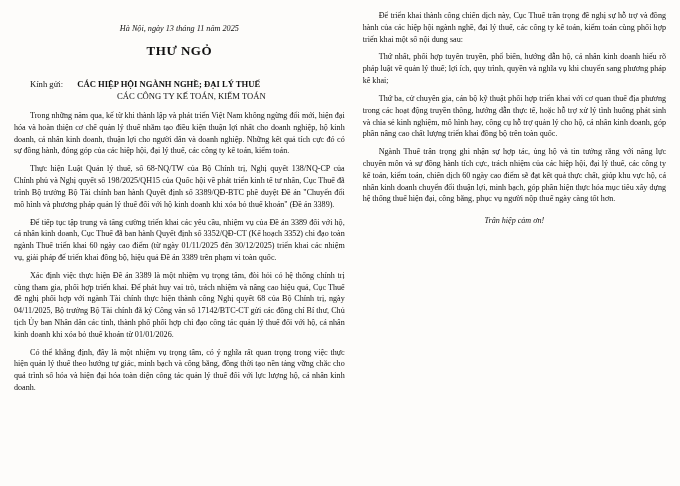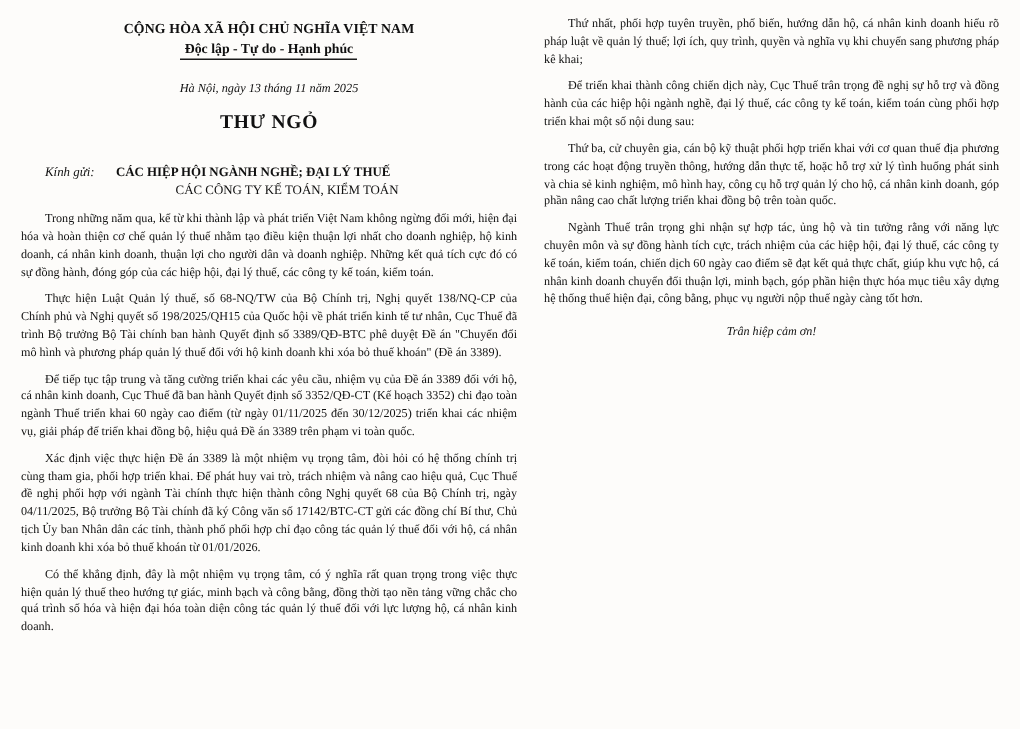--- a/index.html
+++ b/index.html
@@ -129,21 +129,20 @@
     font-weight: bold;
     letter-spacing: .5px;
     margin: 2px 0 20px 0;
   }
   .addressee {
     font-size: 8.6px;
     margin: 0 0 2px 0;
     padding-left: 16px;
   }
   .addressee .lbl {
-    font-style: italic;
   }
   .addressee .who {
     font-weight: bold;
     margin-left: 12px;
   }
   .addressee-2 {
     font-size: 8.6px;
     font-weight: normal;
     text-align: center;
     margin: 0 0 9px 0;
@@ -166,45 +165,40 @@
   }
 </style>
 </head>
 <body>
 
 <div class="page">
 
   <div class="col col-left">
 
     <div class="header">
-      <div class="header-center">
-        <div class="nation">CỘNG HÒA XÃ HỘI CHỦ NGHĨA VIỆT NAM</div>
-        <div class="motto">Độc lập - Tự do - Hạnh phúc</div>
-        <div class="motto-rule"></div>
-      </div>
     </div>
 
     <div class="dateline">Hà Nội, ngày 13 tháng 11 năm 2025</div>
 
     <div class="doc-title">THƯ NGỎ</div>
 
     <div class="addressee">
       <span class="lbl">Kính gửi:</span>
       <span class="who">CÁC HIỆP HỘI NGÀNH NGHỀ; ĐẠI LÝ THUẾ</span>
     </div>
     <div class="addressee-2">CÁC CÔNG TY KẾ TOÁN, KIỂM TOÁN</div>
 
     <p class="body">Trong những năm qua, kể từ khi thành lập và phát triển Việt Nam không ngừng đổi mới, hiện đại hóa và hoàn thiện cơ chế quản lý thuế nhằm tạo điều kiện thuận lợi nhất cho doanh nghiệp, hộ kinh doanh, cá nhân kinh doanh, thuận lợi cho người dân và doanh nghiệp. Những kết quả tích cực đó có sự đồng hành, đóng góp của các hiệp hội, đại lý thuế, các công ty kế toán, kiểm toán.</p>
     <p class="body">Thực hiện Luật Quản lý thuế, số 68-NQ/TW của Bộ Chính trị, Nghị quyết 138/NQ-CP của Chính phủ và Nghị quyết số 198/2025/QH15 của Quốc hội về phát triển kinh tế tư nhân, Cục Thuế đã trình Bộ trưởng Bộ Tài chính ban hành Quyết định số 3389/QĐ-BTC phê duyệt Đề án "Chuyển đổi mô hình và phương pháp quản lý thuế đối với hộ kinh doanh khi xóa bỏ thuế khoán" (Đề án 3389).</p>
     <p class="body">Để tiếp tục tập trung và tăng cường triển khai các yêu cầu, nhiệm vụ của Đề án 3389 đối với hộ, cá nhân kinh doanh, Cục Thuế đã ban hành Quyết định số 3352/QĐ-CT (Kế hoạch 3352) chi đạo toàn ngành Thuế triển khai 60 ngày cao điểm (từ ngày 01/11/2025 đến 30/12/2025) triển khai các nhiệm vụ, giải pháp để triển khai đồng bộ, hiệu quả Đề án 3389 trên phạm vi toàn quốc.</p>
     <p class="body">Xác định việc thực hiện Đề án 3389 là một nhiệm vụ trọng tâm, đòi hỏi có hệ thống chính trị cùng tham gia, phối hợp triển khai. Để phát huy vai trò, trách nhiệm và nâng cao hiệu quả, Cục Thuế đề nghị phối hợp với ngành Tài chính thực hiện thành công Nghị quyết 68 của Bộ Chính trị, ngày 04/11/2025, Bộ trưởng Bộ Tài chính đã ký Công văn số 17142/BTC-CT gửi các đồng chí Bí thư, Chủ tịch Ủy ban Nhân dân các tỉnh, thành phố phối hợp chỉ đạo công tác quản lý thuế đối với hộ, cá nhân kinh doanh khi xóa bỏ thuế khoán từ 01/01/2026.</p>
     <p class="body">Có thể khẳng định, đây là một nhiệm vụ trọng tâm, có ý nghĩa rất quan trọng trong việc thực hiện quản lý thuế theo hướng tự giác, minh bạch và công bằng, đồng thời tạo nền tảng vững chắc cho quá trình số hóa và hiện đại hóa toàn diện công tác quản lý thuế đối với lực lượng hộ, cá nhân kinh doanh.</p>
   </div>
 
   <div class="col col-right">
+    <p class="body">Để triển khai thành công chiến dịch này, Cục Thuế trân trọng đề nghị sự hỗ trợ và đồng hành của các hiệp hội ngành nghề, đại lý thuế, các công ty kế toán, kiểm toán cùng phối hợp triển khai một số nội dung sau:</p>
     <p class="body">Thứ nhất, phối hợp tuyên truyền, phổ biến, hướng dẫn hộ, cá nhân kinh doanh hiểu rõ pháp luật về quản lý thuế; lợi ích, quy trình, quyền và nghĩa vụ khi chuyển sang phương pháp kê khai;</p>
-    <p class="body">Để triển khai thành công chiến dịch này, Cục Thuế trân trọng đề nghị sự hỗ trợ và đồng hành của các hiệp hội ngành nghề, đại lý thuế, các công ty kế toán, kiểm toán cùng phối hợp triển khai một số nội dung sau:</p>
     <p class="body">Thứ ba, cử chuyên gia, cán bộ kỹ thuật phối hợp triển khai với cơ quan thuế địa phương trong các hoạt động truyền thông, hướng dẫn thực tế, hoặc hỗ trợ xử lý tình huống phát sinh và chia sẻ kinh nghiệm, mô hình hay, công cụ hỗ trợ quản lý cho hộ, cá nhân kinh doanh, góp phần nâng cao chất lượng triển khai đồng bộ trên toàn quốc.</p>
     <p class="body">Ngành Thuế trân trọng ghi nhận sự hợp tác, ủng hộ và tin tưởng rằng với năng lực chuyên môn và sự đồng hành tích cực, trách nhiệm của các hiệp hội, đại lý thuế, các công ty kế toán, kiểm toán, chiến dịch 60 ngày cao điểm sẽ đạt kết quả thực chất, giúp khu vực hộ, cá nhân kinh doanh chuyển đổi thuận lợi, minh bạch, góp phần hiện thực hóa mục tiêu xây dựng hệ thống thuế hiện đại, công bằng, phục vụ người nộp thuế ngày càng tốt hơn.</p>
     <p class="body">Trân hiệp cảm ơn!</p>
   </div>
 
 </div>
 
 </body></html>

